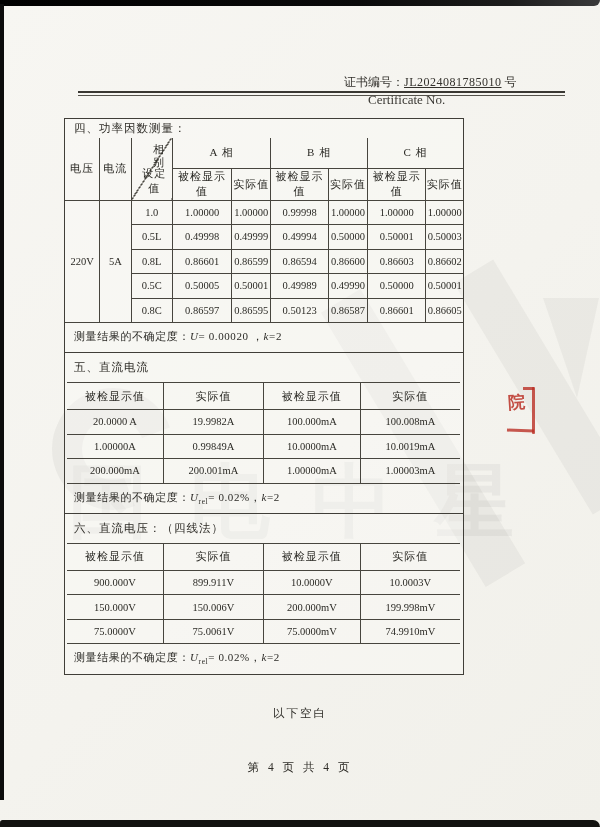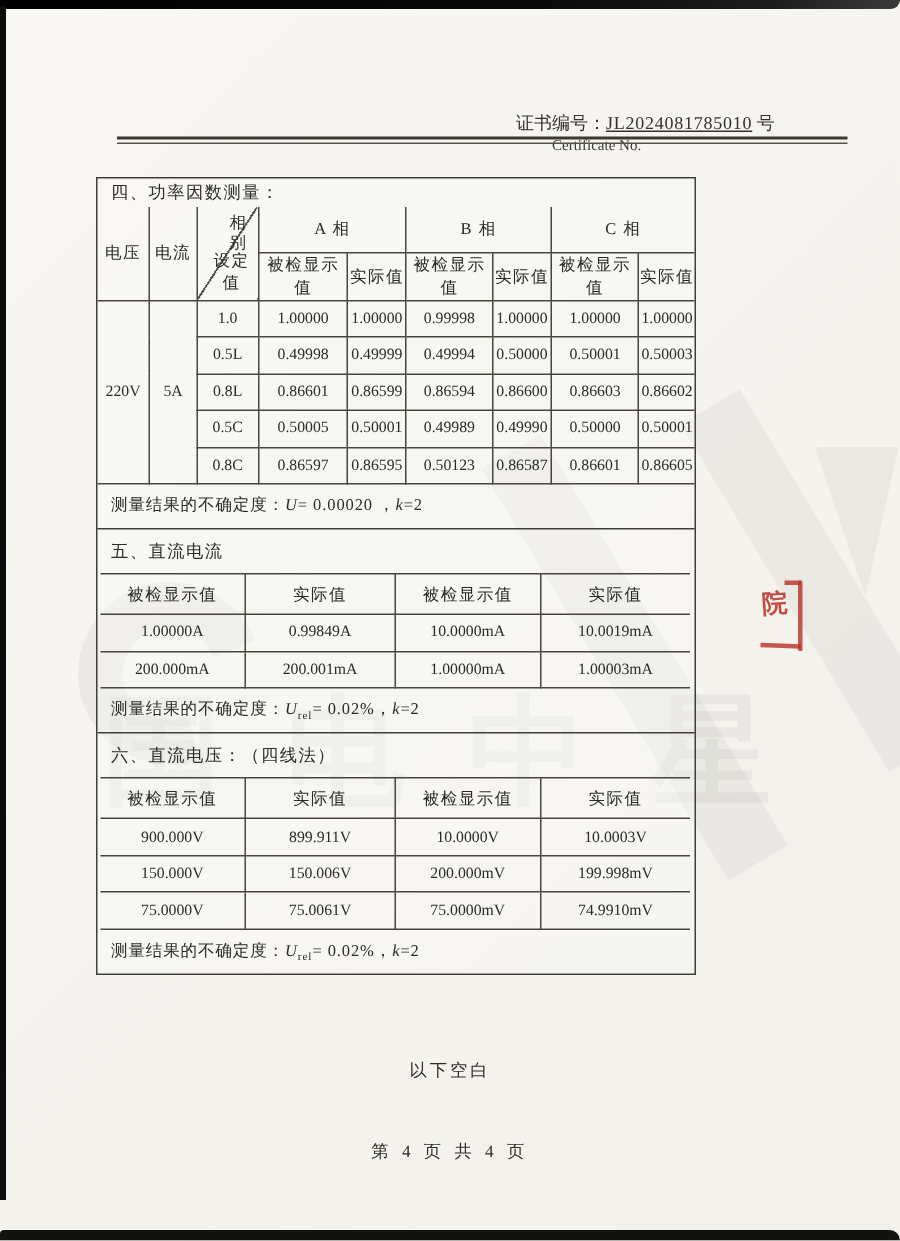--- a/index.html
+++ b/index.html
@@ -36,21 +36,21 @@
   .wm-chars { left: 0; top: 462px; width: 600px; display: flex; padding-left: 68px; gap: 42px;
     font-size: 80px; font-weight: bold; color: rgba(60,60,58,0.055); letter-spacing: 0; line-height: 1; }
 
   
   .inst { position: absolute; left: 84px; top: 46px; }
   .inst-cn { font-size: 15.5px; font-weight: bold; letter-spacing: 3.2px; color: #2e2c28; white-space: nowrap; }
   .inst-en { font-size: 8.5px; color: #3a3833; margin-top: 2px; padding-left: 4px; white-space: nowrap; }
   .certno { position: absolute; left: 344px; top: 54px; margin-top: 20px; }
   .certno-line { font-size: 12px; color: #33312c; white-space: nowrap; }
   .certno-num { text-decoration: underline; letter-spacing: 0.5px; }
-  .certno-en { font-size: 10px; color: #3a3833; margin-top: 1px; padding-left: 24px; }
+  .certno-en { font-size: 13px; color: #3a3833; margin-top: 1px; padding-left: 24px; }
   .header-rule { position: absolute; left: 78px; top: 91px; width: 487px; height: 5px;
     border-top: 2px solid #3a3833; border-bottom: 1px solid #55524b; }
 
   
   .content-box { position: absolute; left: 64px; top: 118px; width: 400px;
     border: 1.5px solid #403e38; background: rgba(252,251,248,0.35); }
   .sec-title { font-size: 11.5px; color: #2e2c27; padding: 7px 8px 7px 9px; letter-spacing: 1px; }
   .sec-title.tight { padding: 2px 8px 2px 9px; }
 
   table { border-collapse: collapse; width: 100%; table-layout: fixed; }
@@ -222,20 +222,26 @@
           <col style="width:25.4%">
         </colgroup>
       <tbody>
           <tr class="hd-row">
         <td class="hd">被检显示值</td>
         <td class="hd">实际值</td>
         <td class="hd">被检显示值</td>
         <td class="hd">实际值</td>
       </tr>
       <tr class="data-row">
+        <td>20.0000 A</td>
+        <td>19.9982A</td>
+        <td>100.000mA</td>
+        <td>100.008mA</td>
+      </tr>
+      <tr class="data-row">
         <td>1.00000A</td>
         <td>0.99849A</td>
         <td>10.0000mA</td>
         <td>10.0019mA</td>
       </tr>
       <tr class="data-row">
         <td>200.000mA</td>
         <td>200.001mA</td>
         <td>1.00000mA</td>
         <td>1.00003mA</td>

